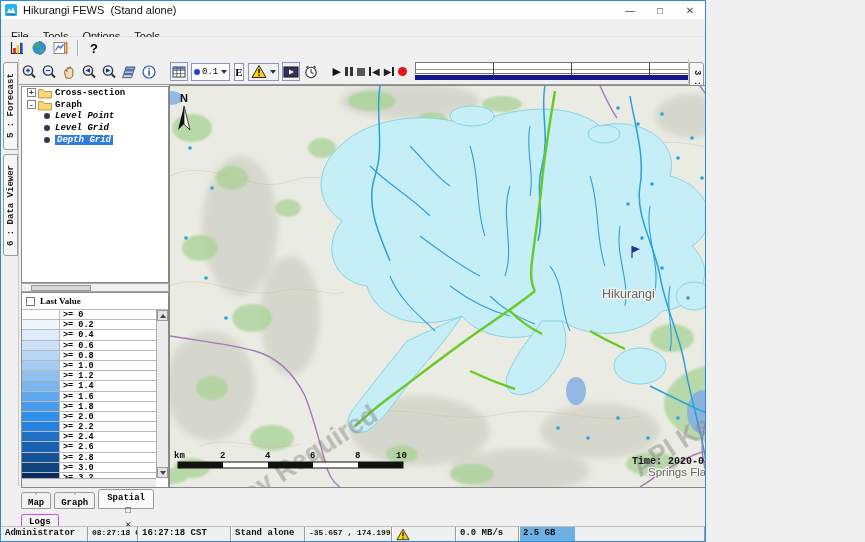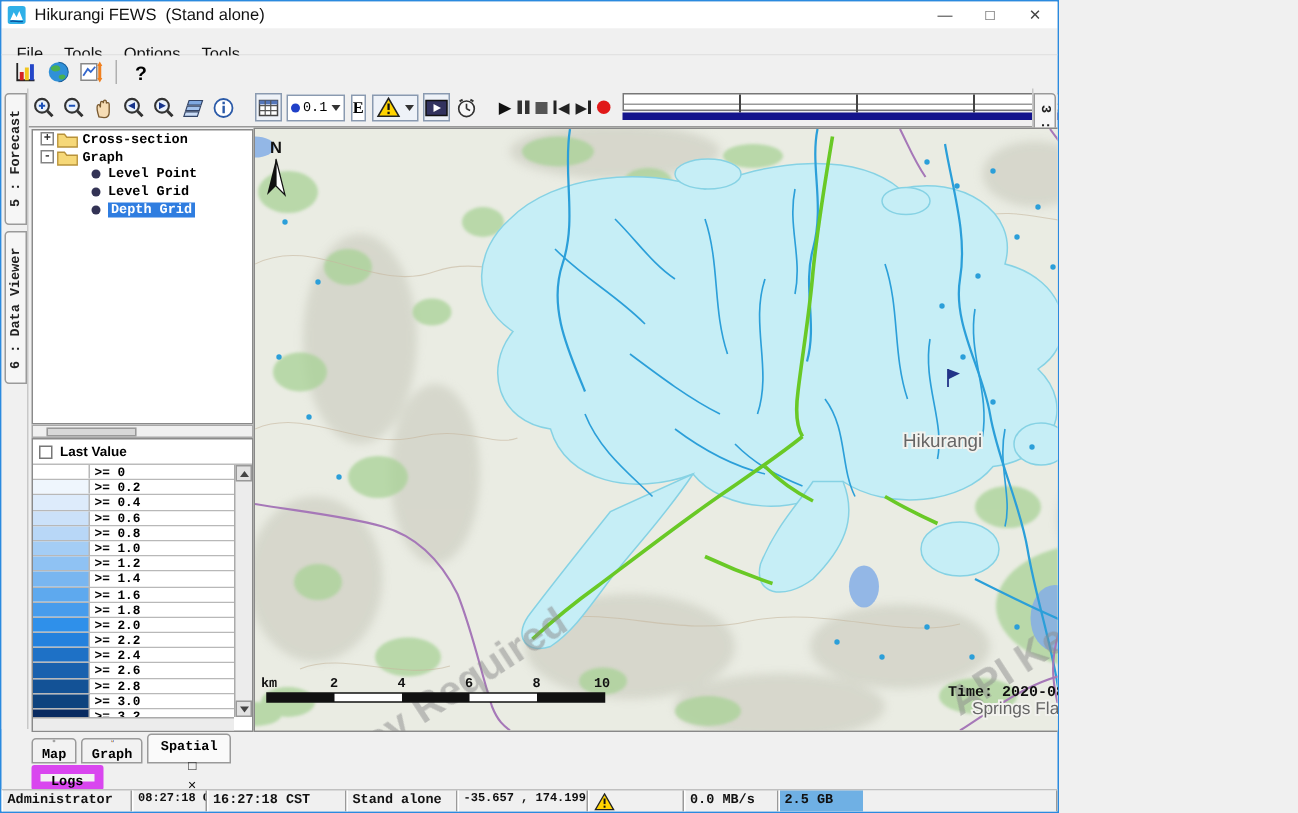--- a/index.html
+++ b/index.html
@@ -49,31 +49,31 @@
   .vtab { position:absolute; font-family:"Liberation Mono",monospace; font-size:9px; font-weight:bold; color:#222;
      background:#f6f6f6; border:1px solid #9a9a9a; display:flex; align-items:center; justify-content:center; }
   .vstrip.left .vtab { left:2px; width:15px; writing-mode:vertical-rl; transform:rotate(180deg); border-radius:0 3px 3px 0; }
   .vstrip.right .vtab { right:1px; width:15px; writing-mode:vertical-rl; border-radius:0 3px 3px 0; }
 
   
   .tree-panel { position:absolute; left:20px; top:85px; width:148px; height:197px; background:#fff; border:1px solid #8a8a8a; overflow:hidden; }
   .tree-row { display:flex; align-items:center; height:11.8px; padding-left:5px; font-family:"Liberation Mono",monospace; font-size:9px; font-weight:bold; white-space:nowrap; }
   .tree-row .expander { width:9px; height:9px; border:1px solid #848484; background:#fff; font-size:8px; line-height:7px; text-align:center; margin-right:2px; font-weight:bold; color:#333; flex:0 0 9px; }
   .tree-row .ficon { width:14px; height:12px; margin-right:3px; }
-  .tree-row.child { padding-left:39px; }
+  .tree-row.child { padding-left:22px;font-style:italic; }
   .bullet { width:6px; height:6px; border-radius:50%; background:#333355; margin-right:5px; flex:0 0 6px; }
   .tree-label.selected { background:#2f7de0; color:#fff; padding:0 2px; }
   .tree-hscroll { position:absolute; left:20px; top:282px; width:148px; height:9px; background:#f0f0f0; border:1px solid #a8a8a8; }
   .tree-hscroll .thumb { position:absolute; left:9px; top:1px; width:60px; height:6px; background:#d8d8d8; border:1px solid #999; }
 
   
   .legend-panel { position:absolute; left:20px; top:291px; width:148px; height:196px; background:#fff; border:1px solid #8a8a8a; }
   .legend-header { height:17px; display:flex; align-items:center; padding-left:4px; border-bottom:1px solid #bbb; }
   .checkbox { width:9px; height:9px; border:1px solid #777; background:#fff; margin-right:5px; }
-  .legend-header .lab { font-family:Liberation Sans, sans-serif; font-size:9px; font-weight:bold; }
+  .legend-header .lab { font-family:Liberation Serif, serif; font-size:9px; font-weight:bold; }
   .legend-list { position:absolute; left:0; top:17px; right:12px; bottom:9px; overflow:hidden; }
   .legend-row { display:flex; height:10.2px; border-bottom:1px solid #b8b8b8; }
   .legend-row .swatch { flex:0 0 38px; border-right:1px solid #b8b8b8; }
   .legend-row .val { flex:1; font-family:"Liberation Mono",monospace; font-size:8.5px; font-weight:bold; padding-left:3px; line-height:10px; background:#fff; }
   .legend-vscroll { position:absolute; right:0; top:17px; bottom:9px; width:12px; background:#ececec; border-left:1px solid #aaa; }
   .sbtn { position:absolute; left:0; width:11px; height:11px; background:#e2e2e2; border:1px solid #999; display:flex; align-items:center; justify-content:center; }
   .sbtn.up { top:0; } .sbtn.down { bottom:0; }
   .tri-up { width:0; height:0; border-left:3px solid transparent; border-right:3px solid transparent; border-bottom:4px solid #444; }
   .tri-down { width:0; height:0; border-left:3px solid transparent; border-right:3px solid transparent; border-top:4px solid #444; }
   .legend-hscroll { position:absolute; left:0; bottom:0; right:12px; height:9px; background:#ececec; border-top:1px solid #aaa; }
@@ -81,21 +81,21 @@
   
   .map-area { position:absolute; left:168px; top:84px; width:680px; height:403px; border:1px solid #888; background:#e9ebe2; overflow:hidden; }
   .map-area svg { display:block; }
 
   
   .bottom-tabs { position:absolute; left:20px; top:488px; height:20px; display:flex; align-items:flex-end; gap:3px; }
   .btab { display:flex; align-items:center; gap:3px; background:#f2f2f2; border:1px solid #9a9a9a; border-radius:3px 3px 0 0; height:17px; padding:0 6px; font-family:"Liberation Mono",monospace; font-size:9px; font-weight:bold;flex-direction:column; }
   .btab.active { height:20px; background:#fafafa; padding:0 8px; }
   .btab .wglyph { font-size:9px; margin-left:4px; color:#111; font-weight:bold; }
   .logs-row { position:absolute; left:20px; top:509px; height:17px; }
-  .logs-btn { height:17px; padding:0 7px; background:#f2f2f2; border:6px solid #d946ef; border-radius:2px; font-family:"Liberation Mono",monospace; font-size:9px; font-weight:bold; }
+  .logs-btn { height:17px; padding:0 7px; background:#f2f2f2; border:1px solid #d946ef; border-radius:2px; font-family:"Liberation Mono",monospace; font-size:9px; font-weight:bold; }
 
   
   .statusbar { position:absolute; left:0; bottom:0; width:100%; height:15px; background:#f0f0f0; border-top:1px solid #c0c0c0; display:flex; font-family:"Liberation Mono",monospace; font-size:9px; font-weight:bold; color:#111; }
   .scell { border-right:1px solid #9a9a9a; border-left:1px solid #fff; padding:1px 3px 0 3px; white-space:nowrap; overflow:hidden; }
   .sc1{flex:0 0 87px;} .sc2{flex:0 0 300px;} .sc3{flex:0 0 50px; font-size:8px;} .sc4{flex:0 0 93px;} .sc5{flex:0 0 74px;}
   .sc6{flex:0 0 87px; font-size:8px;} .sc7{flex:0 0 64px; display:flex; align-items:center;} .sc8{flex:0 0 63px;}
   .sc9{flex:1; background:linear-gradient(90deg,#6fb0e4 0 30%,#f0f0f0 30%);}
 
   .hidden-defs { position:absolute; width:0; height:0; overflow:hidden; }
 </style>

